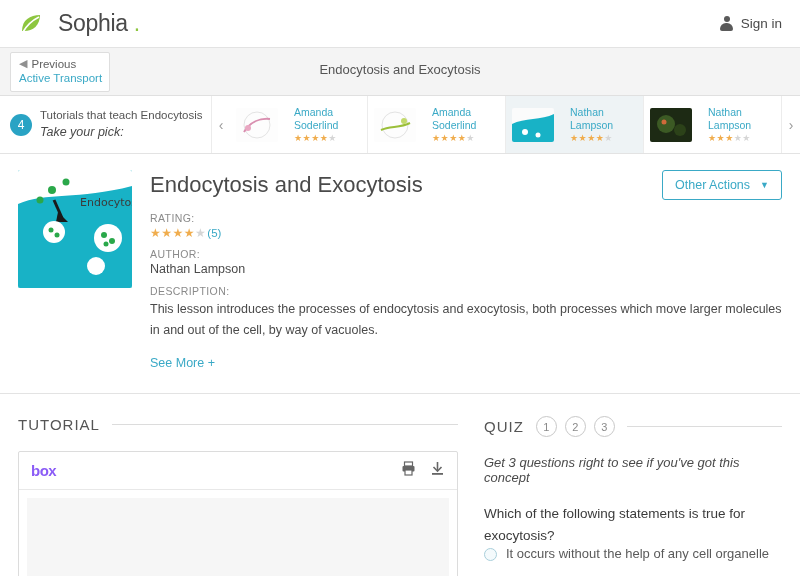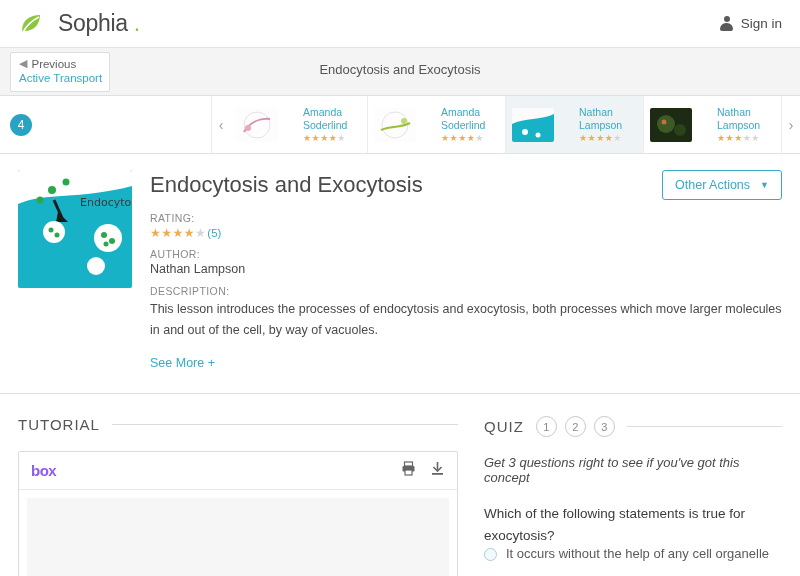--- a/index.html
+++ b/index.html
@@ -57,21 +57,21 @@
     width: 22px; height: 22px; border-radius: 50%; background: #29a3c4; color: #fff;
     font-size: 12px; display: flex; align-items: center; justify-content: center; flex: none;
   }
   .tp-text { font-size: 11.5px; color: #555; line-height: 1.35; }
   .tp-sub { font-style: italic; font-size: 12.5px; color: #4a4a4a; text-align: right; margin-top: 1px; }
   .arrow-cell {
     width: 18px; flex: none; display: flex; align-items: center; justify-content: center;
     font-size: 14px; color: #9a9a9a; background: #fff;
   }
   .tutcard {
-    flex: 1 1 0; min-width: 0; display: flex; align-items: center; gap: 25px;
+    flex: 1 1 0; min-width: 0; display: flex; align-items: center; gap: 16px;
     padding: 0 6px; border-right: 1px solid #ececec; background: #fff;
   }
   .tutcard.selected { background: #eef3f5; }
   .thumb { width: 42px; height: 34px; flex: none; border-radius: 2px; overflow: hidden; position: relative; }
   .tc-meta { min-width: 0; }
   .tc-name { font-size: 10.5px; color: #3aa9c6; line-height: 1.15; }
   .stars { font-size: 9px; color: #f0ad4e; letter-spacing: 0.5px; margin-top: 2px; }
   .stars .off { color: #d6d6d6; }
 
   
@@ -152,20 +152,24 @@
         <span>Previous</span>
       </div>
       <div class="prev-line2">Active Transport</div>
     </div>
     <div class="bc-title">Endocytosis and Exocytosis</div>
   </div>
 
   <div class="carousel">
     <div class="takepick">
       <span class="badge-count">4</span>
+      <span class="tp-text">
+        <span>Tutorials that teach Endocytosis</span>
+        <span class="tp-sub">Take your pick:</span>
+      </span>
     </div>
 
     <div class="arrow-cell">
       <span>‹</span>
     </div>
 
     <div class="tutcard">
       <div class="thumb">
         <svg width="42" height="34" viewBox="0 0 42 34">
             <rect width="42" height="34" fill="#fdfdfd"></rect>

